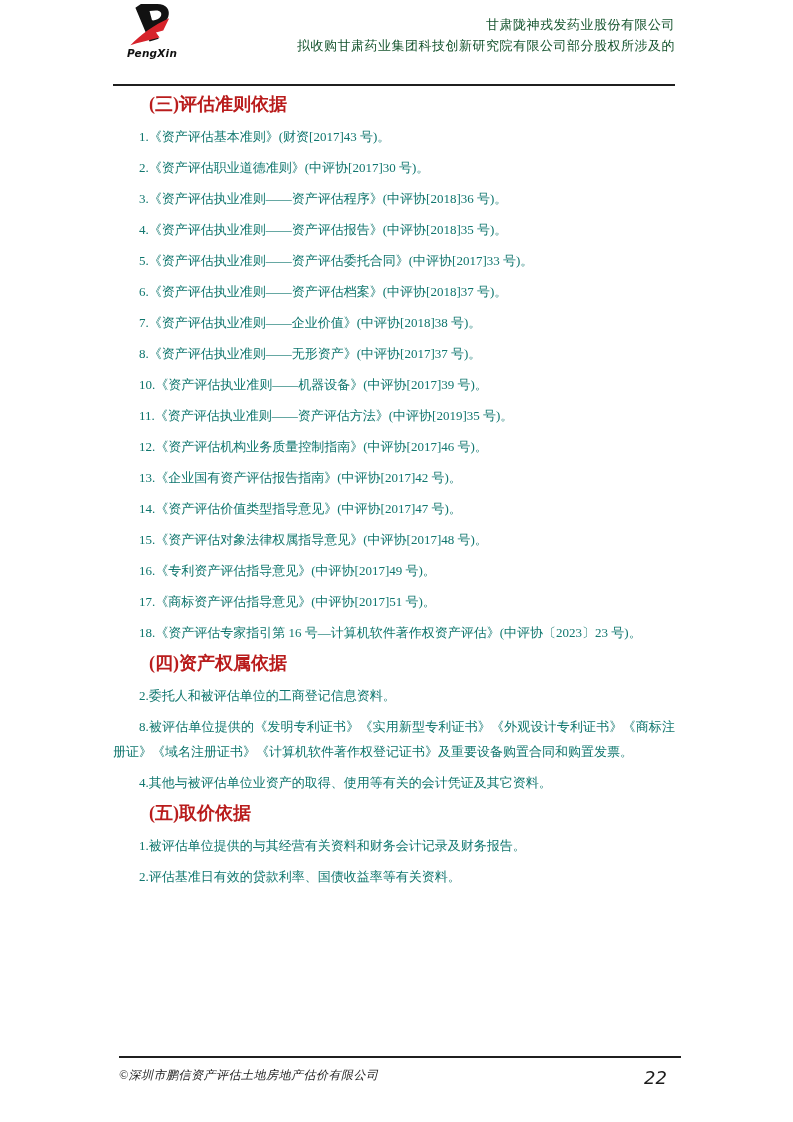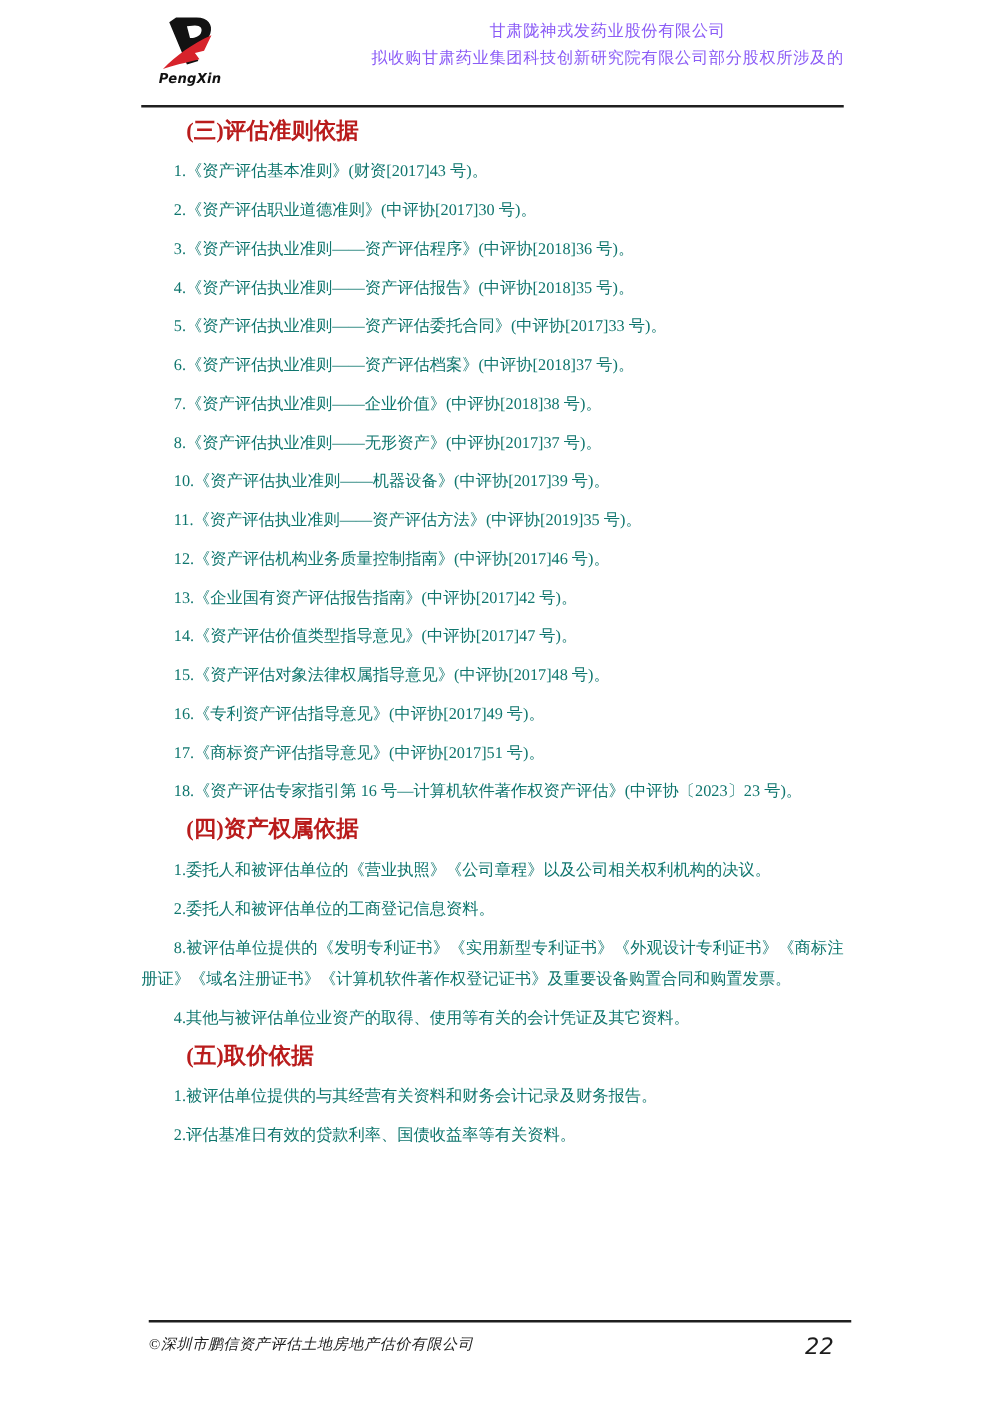--- a/index.html
+++ b/index.html
@@ -21,45 +21,45 @@
     position: absolute;
     top: 0;
     left: 113px;
     width: 562px;
     height: 84px;
     border-bottom: 2.5px solid #1f1f1f;
   }
   .logo {
     position: absolute;
     left: 14px;
-    top: 13px;
+    top: 3px;
     width: 46px;
     text-align: right;
   }
   .logo svg { display: block; margin: 0 auto; }
   .logo-text {
     font-family: "DejaVu Sans", sans-serif;
     font-style: italic;
     font-weight: 700;
     font-size: 10.5px;
     letter-spacing: 0.2px;
     color: #111111;
     margin-top: -2px;
     transform: scaleY(1.05);
     white-space: nowrap;
   }
   .header-lines {
     position: absolute;
     right: 0;
     top: 14px;
-    text-align: center;
+    text-align: right;
     font-size: 13px;
     line-height: 21px;
     letter-spacing: 0.5px;
-    color: #8b5cf6;
+    color: #14532d;
     white-space: nowrap;
   }
   
   .body-main {
     position: absolute;
     top: 88px;
     left: 113px;
     width: 562px;
   }
   .body-main h3 {
@@ -140,21 +140,20 @@
     <p>11.《资产评估执业准则——资产评估方法》(中评协[2019]35 号)。</p>
     <p>12.《资产评估机构业务质量控制指南》(中评协[2017]46 号)。</p>
     <p>13.《企业国有资产评估报告指南》(中评协[2017]42 号)。</p>
     <p>14.《资产评估价值类型指导意见》(中评协[2017]47 号)。</p>
     <p>15.《资产评估对象法律权属指导意见》(中评协[2017]48 号)。</p>
     <p>16.《专利资产评估指导意见》(中评协[2017]49 号)。</p>
     <p>17.《商标资产评估指导意见》(中评协[2017]51 号)。</p>
     <p>18.《资产评估专家指引第 16 号—计算机软件著作权资产评估》(中评协〔2023〕23 号)。</p>
 
     <h3>(四)资产权属依据</h3>
-    <p>1.委托人和被评估单位的《营业执照》《公司章程》以及公司相关权利机构的决议。</p>
     <p>2.委托人和被评估单位的工商登记信息资料。</p>
     <p>8.被评估单位提供的《发明专利证书》《实用新型专利证书》《外观设计专利证书》《商标注册证》《域名注册证书》《计算机软件著作权登记证书》及重要设备购置合同和购置发票。</p>
     <p>4.其他与被评估单位业资产的取得、使用等有关的会计凭证及其它资料。</p>
 
     <h3>(五)取价依据</h3>
     <p>1.被评估单位提供的与其经营有关资料和财务会计记录及财务报告。</p>
     <p>2.评估基准日有效的贷款利率、国债收益率等有关资料。</p>
 
   </main>
 

